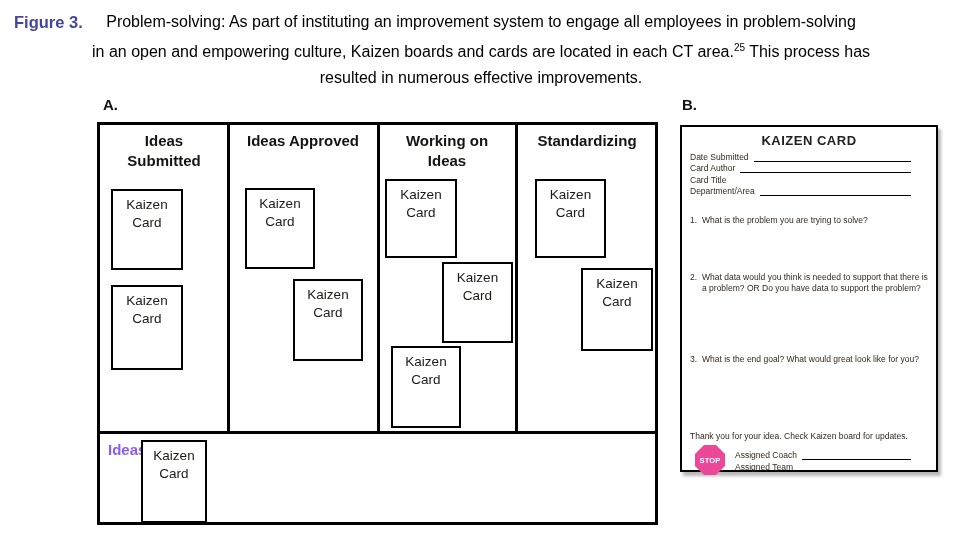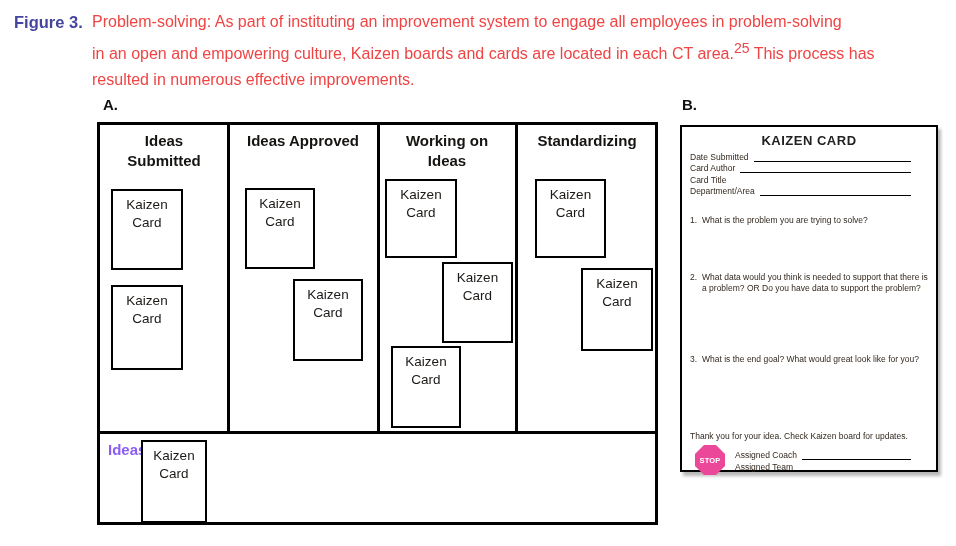--- a/index.html
+++ b/index.html
@@ -2,22 +2,22 @@
 <html><head>
 <meta charset="utf-8">
 <style>
   * { margin: 0; padding: 0; box-sizing: border-box; }
   html, body { width: 956px; height: 546px; background: #ffffff; overflow: hidden; }
   body { font-family: "Liberation Sans", sans-serif; position: relative; }
 
   
   .caption { position: absolute; left: 14px; top: 9px; width: 930px; display: flex; }
   .fig-label { color: #45459e; font-weight: bold; font-size: 16.5px; line-height: 26px; width: 72px; flex: 0 0 72px; }
-  .fig-body { color: #ef4444; font-size: 16px; line-height: 26px; padding-left: 6px; }
-  .fig-body sup { font-size: 14px; vertical-align: 6px; }
+  .fig-body { color: #000000; font-size: 16px; line-height: 26px; padding-left: 6px; text-align: center; }
+  .fig-body sup { font-size: 10px; vertical-align: 6px; }
 
   
   .panel-a-label { position: absolute; left: 103px; top: 96px; font-size: 15px; font-weight: bold; color: #111; }
   .board { position: absolute; left: 97px; top: 122px; width: 561px; height: 403px; border: 3px solid #000; background: #fff; }
   .vsep { position: absolute; top: 0; width: 3px; height: 306px; background: #000; }
   .vsep.s1 { left: 127px; } .vsep.s2 { left: 277px; } .vsep.s3 { left: 415px; }
   .hdiv { position: absolute; top: 306px; left: 0; width: 100%; height: 3px; background: #000; }
   .col-header { position: absolute; top: 6px; font-size: 15px; font-weight: bold; color: #161411; text-align: center; line-height: 20px; }
   .col-header.h1 { left: 0; width: 128px; padding: 0 12px; }
   .col-header.h2 { left: 128px; width: 150px; padding: 0 16px; }

